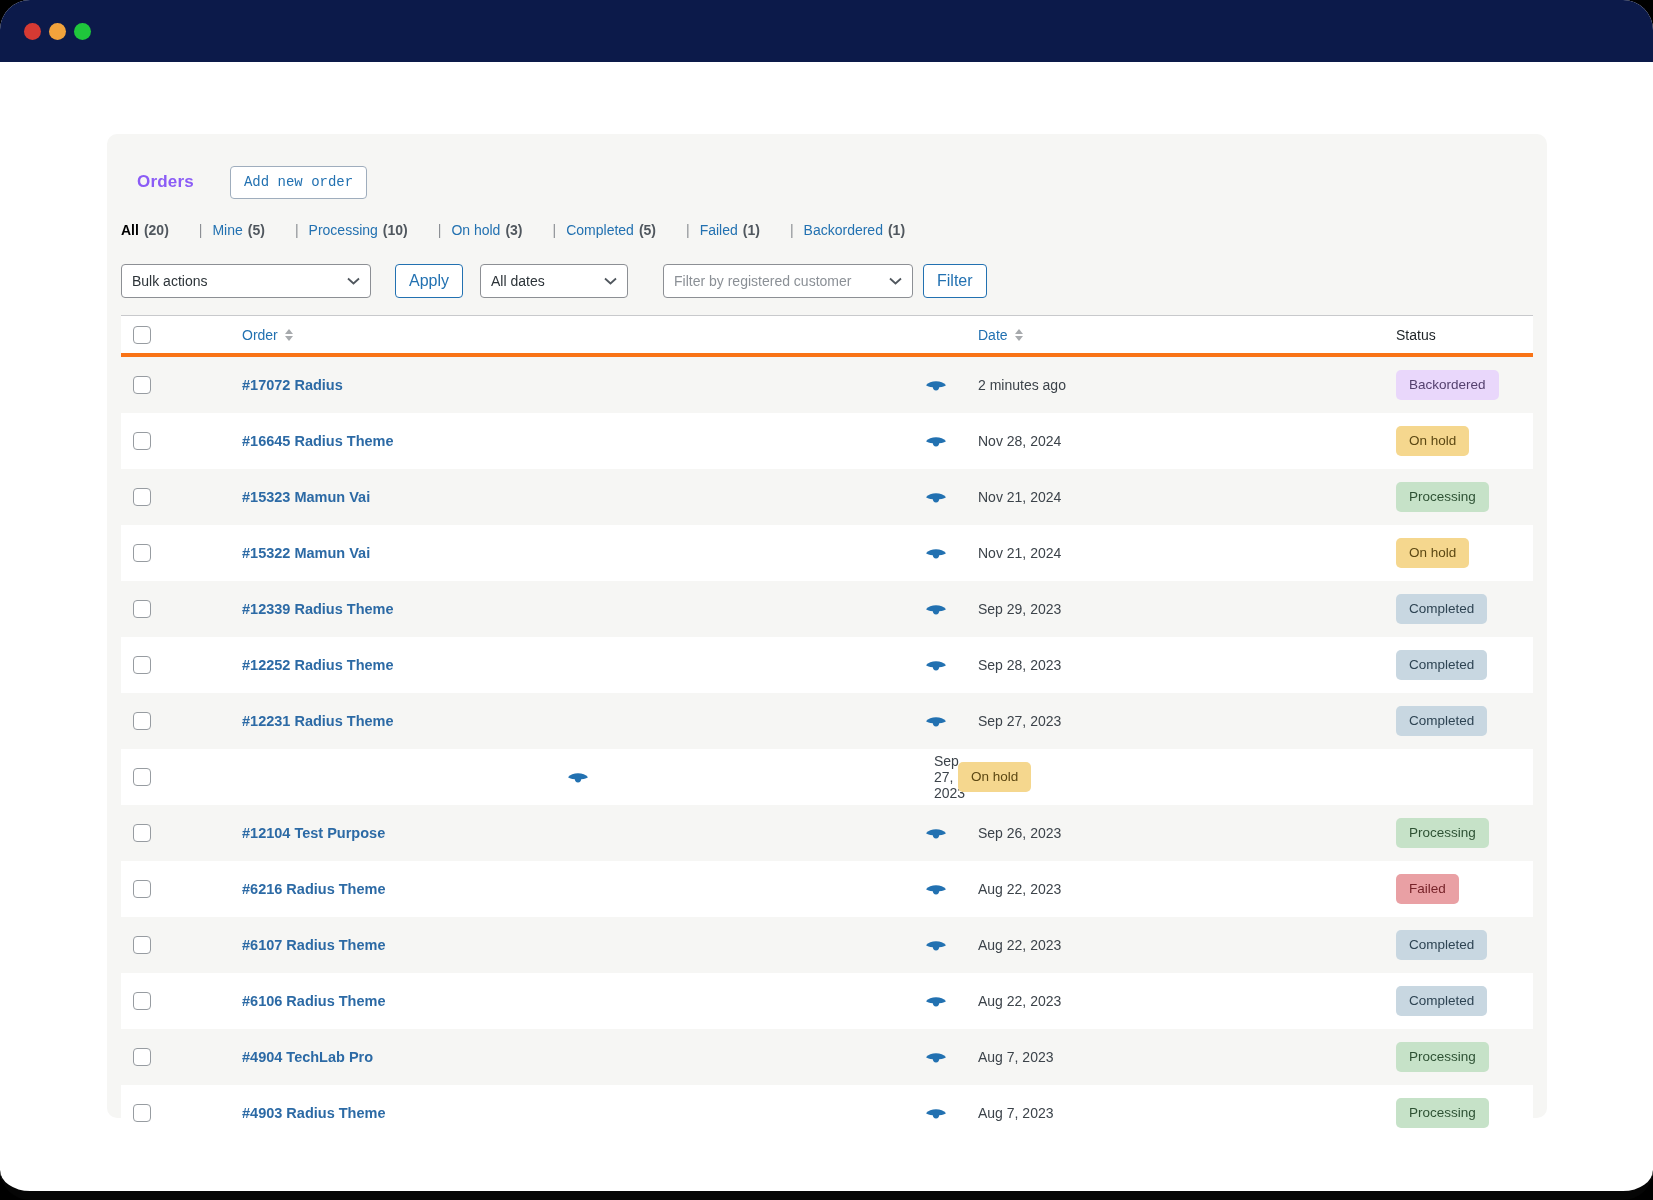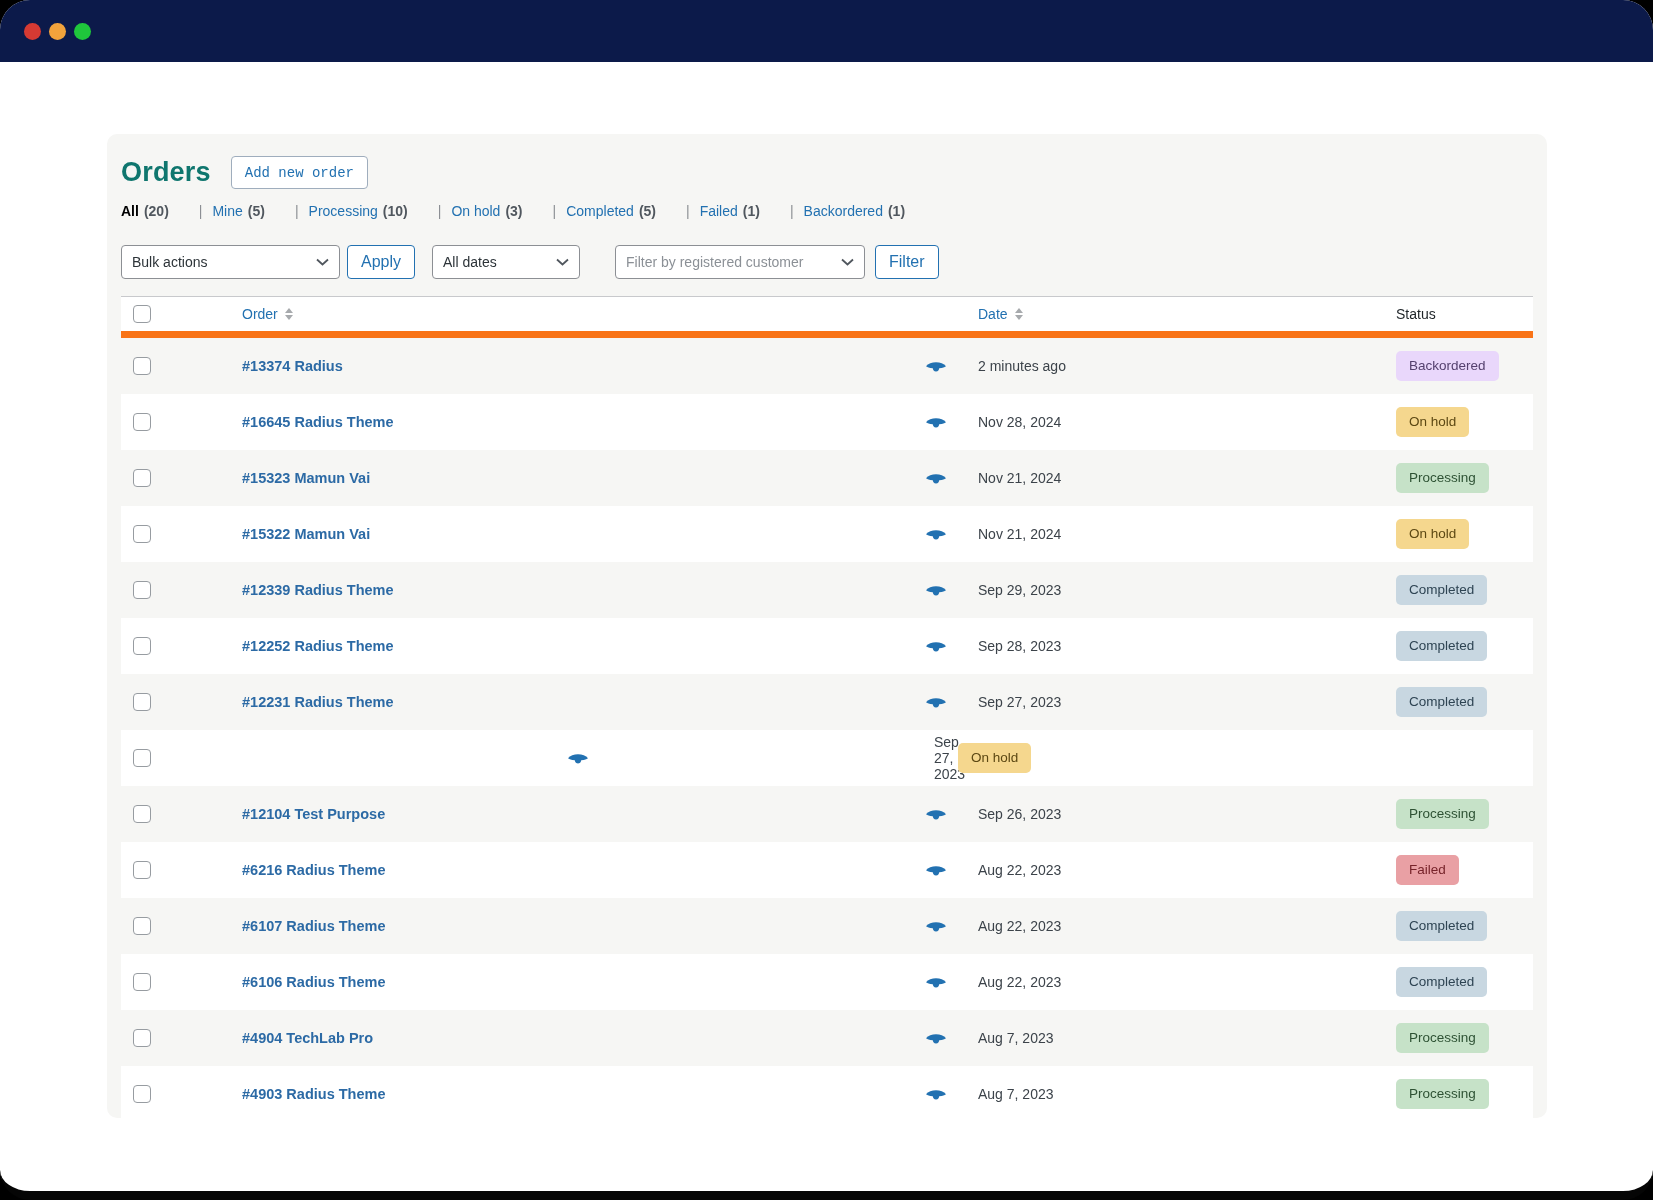--- a/index.html
+++ b/index.html
@@ -31,21 +31,21 @@
   .panel {
     position:absolute; left:107px; top:134px;
     width:1440px; height:984px;
     background:#f6f6f4; border-radius:10px;
   }
   .title-row {
     display:flex; align-items:center;
     padding:22px 14px 0 14px;
   }
   h1.page-title {
-    margin:0; font-size:27px; font-weight:600; color:#0f766e;
+    margin:16px; font-size:17px; font-weight:600; color:#8b5cf6;
     letter-spacing:.2px;
   }
   .add-new-btn {
     margin-left:20px; height:33px; padding:0 13px;
     background:#fff; border:1px solid #9fadbd; border-radius:4px;
     color:#2271b1; font-size:14px; font-family:Liberation Mono, monospace; cursor:pointer;
   }
   
   .subsubsub {
     list-style:none; margin:14px 14px 0 14px; padding:0;
@@ -61,38 +61,38 @@
     display:flex; align-items:center;
     margin:26px 14px 0 14px; height:34px;
   }
   .select {
     height:34px; background:#fff;
     border:1px solid #8c8f94; border-radius:4px;
     display:flex; align-items:center; justify-content:space-between;
     padding:0 10px 0 10px; color:#2c3338; cursor:pointer;
   }
   .select .chev { display:flex; margin-left:8px; }
-  .select.bulk   { width:219px; margin-right:7px;align-items:center; }
+  .select.bulk   { width:250px; margin-right:24px;align-items:center; }
   .select.dates  { width:148px; margin-left:17px; margin-right:7px; }
   .select.customer { width:250px; margin-left:28px; margin-right:10px; color:#8b9096; }
   .wp-btn {
     height:34px; padding:0 13px;
     background:#fff; border:1px solid #2271b1; border-radius:4px;
     color:#2271b1; font-size:16px; font-family:inherit; cursor:pointer;
   }
   
   .orders-table { margin:17px 14px 0 14px; }
   .trow {
     display:grid;
     grid-template-columns:121px 672px 44px 438px 1fr;
     align-items:center;
   }
   .thead {
     height:42px; background:#fff;
-    border-top:1px solid #c8c9cc; border-bottom:7px solid #f97316;
+    border-top:1px solid #c8c9cc; border-bottom:4px solid #f97316;
   }
   .tbody .trow { height:56px; background:#fff; }
   .tbody .trow.alt { background:#f6f6f4; }
   .cell-check { padding-left:12px; display:flex; align-items:center; }
   .checkbox {
     width:18px; height:18px; background:#fff;
     border:1px solid #979ca1; border-radius:4px; cursor:pointer;
   }
   .col-label { color:#2271b1; display:inline-flex; align-items:center; cursor:pointer; text-decoration:none; }
   .col-label.plain { color:#1d2327; cursor:default; }
@@ -248,21 +248,21 @@
         <div>
           <span class="col-label plain">Status</span>
         </div>
       </div>
       <div class="tbody" id="table-body">
   <div class="trow alt">
     <div class="cell-check">
       <span class="checkbox"></span>
     </div>
     <div>
-      <a class="order-link">#13374 Radius</a>
+      <a class="order-link">#17072 Radius</a>
     </div>
     <div class="cell-eye">
       <button class="eye-btn">
         <svg width="22" height="13" viewBox="0 0 22 13">
           <path d="M1 6.2 C5 0.8, 17 0.8, 21 6.2 C17 9.2, 5 9.2, 1 6.2 Z" fill="#2271b1"></path>
           <circle cx="11" cy="8.3" r="3.1" fill="#2271b1"></circle>
         </svg>
       </button>
     </div>
     <div class="cell-date">

